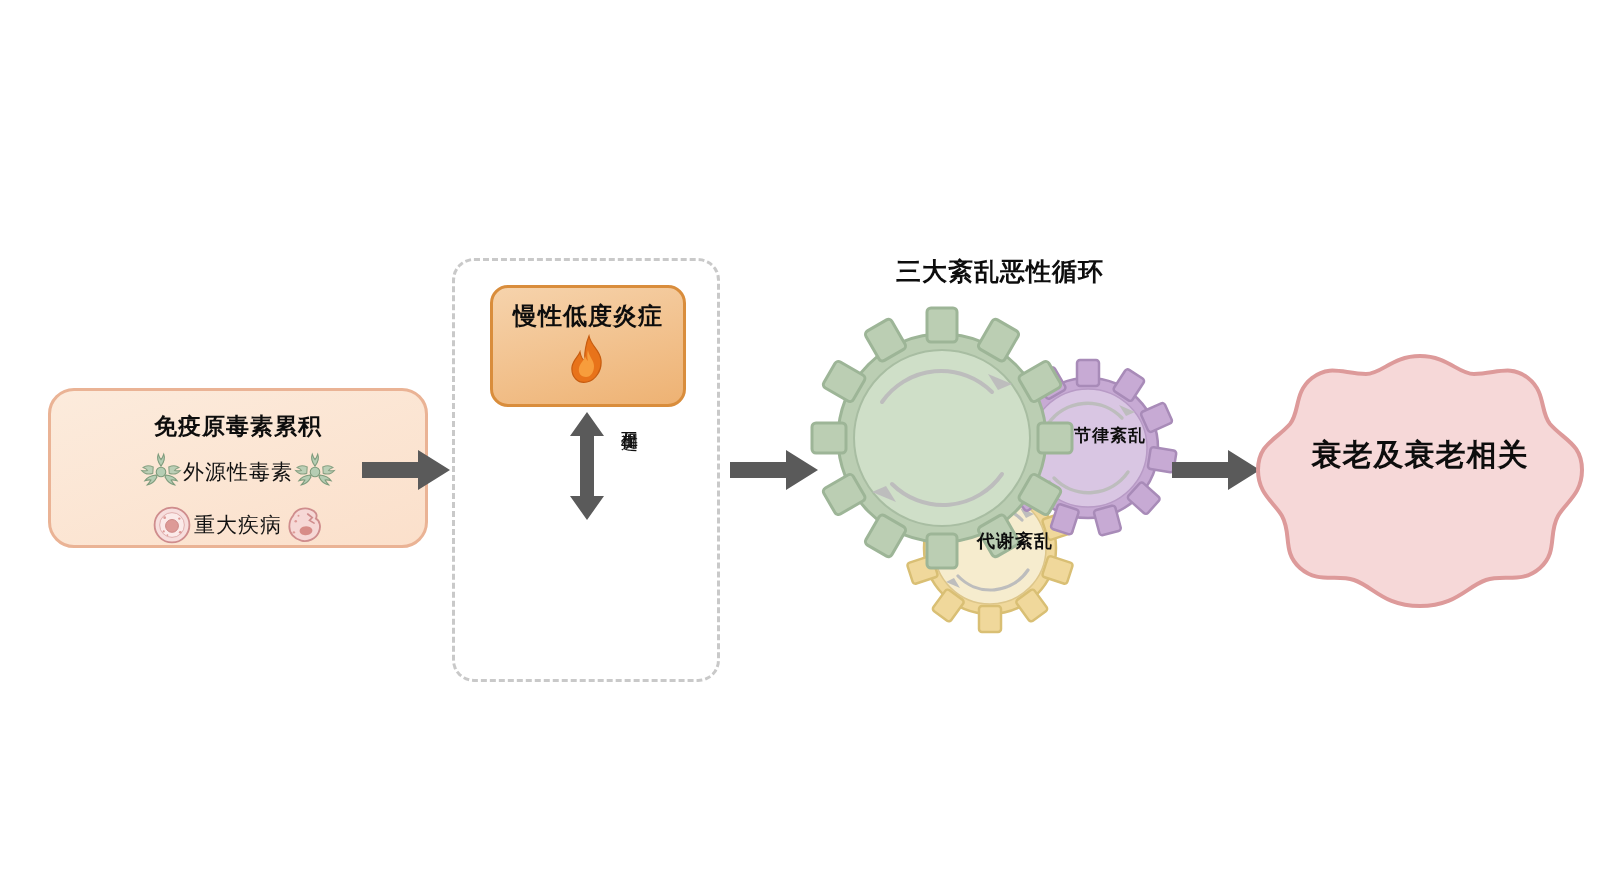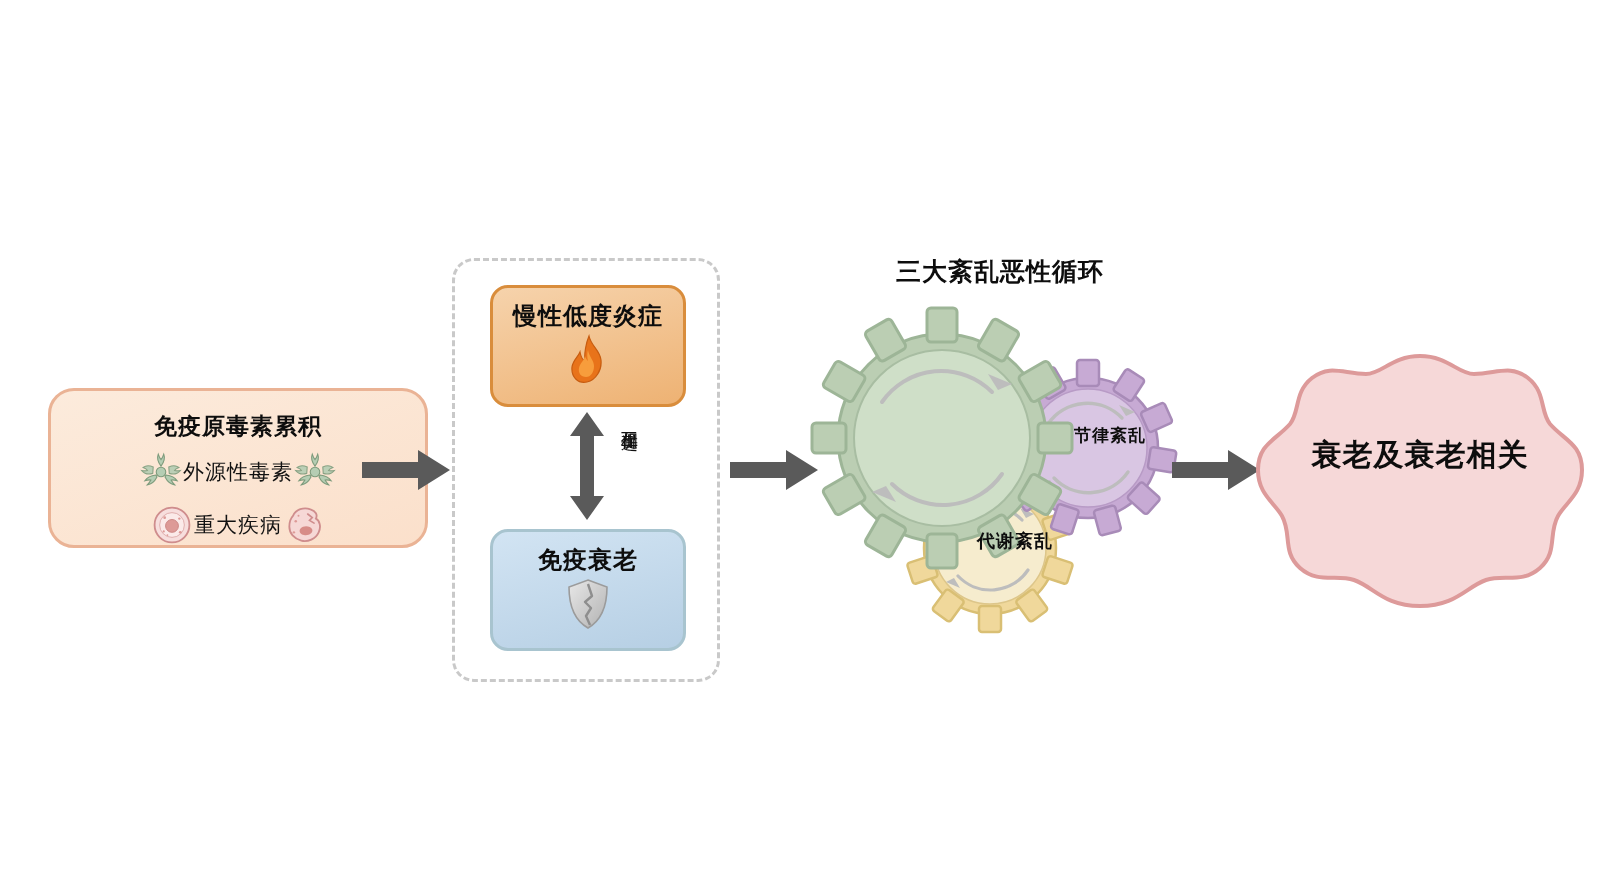--- a/index.html
+++ b/index.html
@@ -261,35 +261,20 @@
     </div>
   </div>
 
   <div id="mutual-arrow">
     <svg width="46" height="112" viewBox="0 0 46 112">
       <path d="M23 2 L40 26 L30 26 L30 86 L40 86 L23 110 L6 86 L16 86 L16 26 L6 26 Z" fill="#5a5a5a"></path>
     </svg>
   </div>
   <div id="mutual-label">相互促进</div>
 
-  <div id="immunosenescence-card">
-    <div class="card-title">免疫衰老</div>
-    <div class="card-icon-wrap">
-      <svg width="44" height="52" viewBox="0 0 44 52">
-        <defs>
-          <linearGradient id="shieldGrad" x1="0" y1="0" x2="1" y2="1">
-            <stop offset="0%" stop-color="#e8e8e8"></stop>
-            <stop offset="100%" stop-color="#b2b2b2"></stop>
-          </linearGradient>
-        </defs>
-        <path d="M22 2 L41 9 C41 28 36 42 22 50 C8 42 3 28 3 9 Z" fill="url(#shieldGrad)" stroke="#9b9b9b" stroke-width="1.6"></path>
-        <path d="M22 6 L26 18 L19 24 L25 30 L20 38 L24 47" fill="none" stroke="#8e8e8e" stroke-width="2.4" stroke-linejoin="round"></path>
-      </svg>
-    </div>
-  </div>
 
   <div class="block-arrow" style="left:730px; top:446px;">
     <svg width="90" height="48" viewBox="0 0 90 48">
       <path d="M0 16 L56 16 L56 4 L88 24 L56 44 L56 32 L0 32 Z" fill="#5a5a5a"></path>
     </svg>
   </div>
 
   <div id="gears-heading">三大紊乱恶性循环</div>
 
   <div id="gears-stage">

